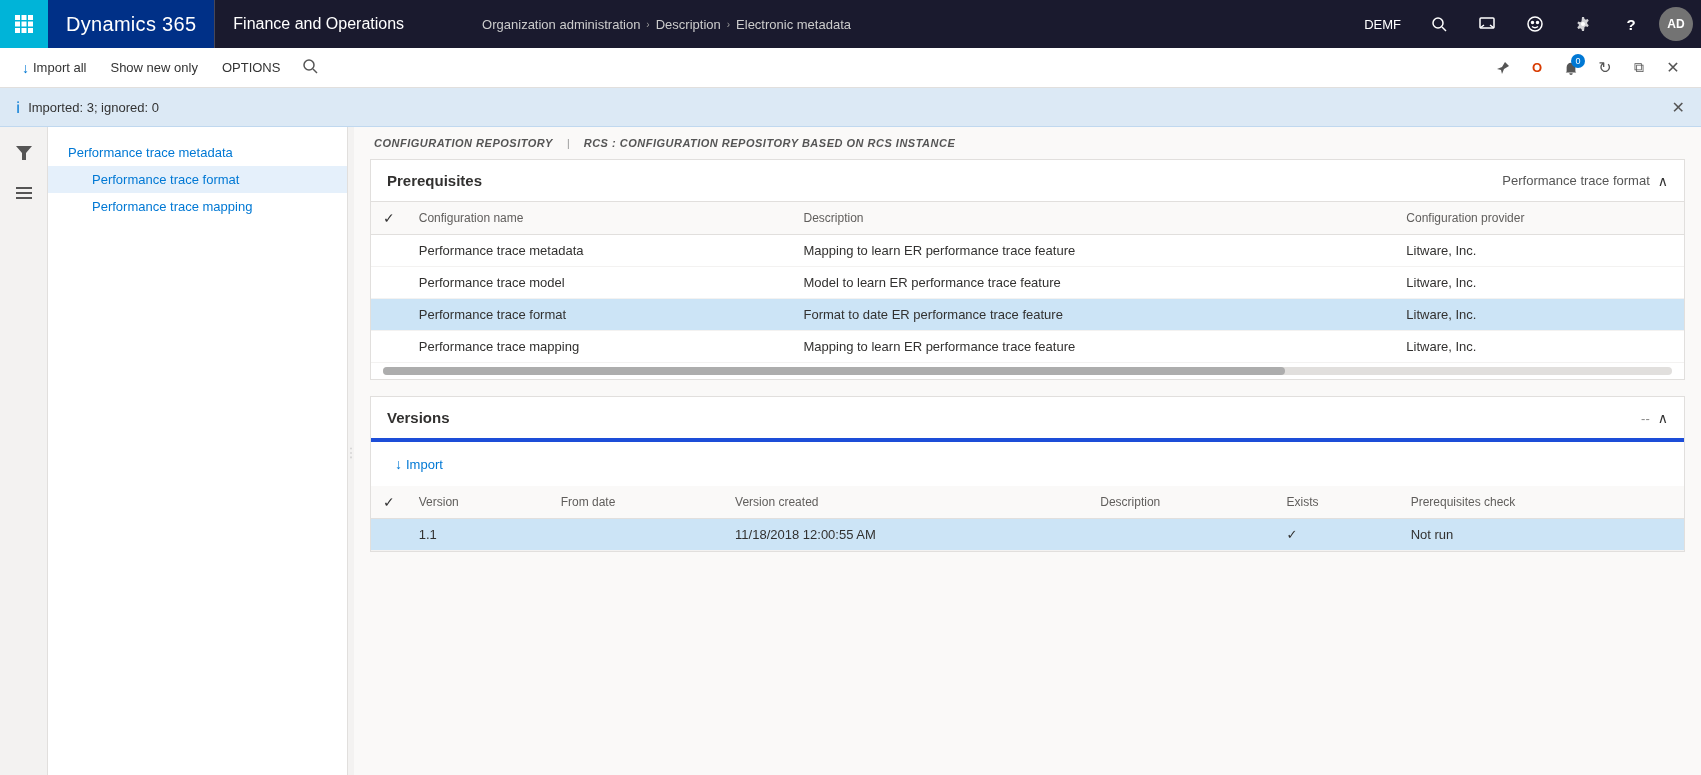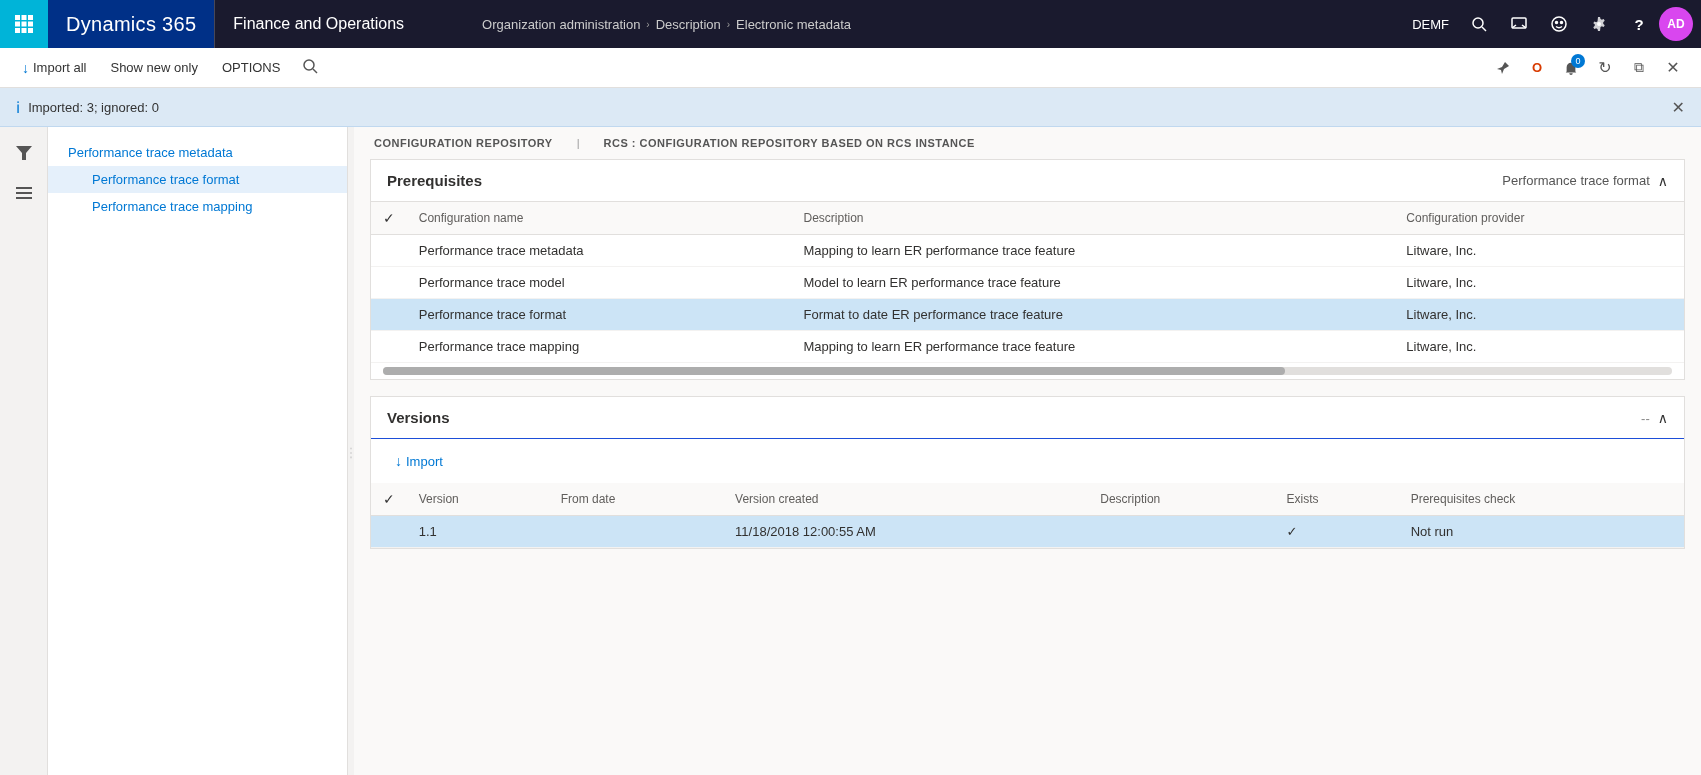--- a/index.html
+++ b/index.html
@@ -45,39 +45,39 @@
       display: flex; align-items: center;
       flex: 1;
       padding: 0 16px;
       font-size: 13px;
       color: #ccc;
       gap: 6px;
     }
     .nav-breadcrumb .chevron { font-size: 10px; color: #999; }
     .nav-right {
       display: flex; align-items: center;
-      gap: 0;
+      gap: 8px;
       padding-right: 8px;
     }
     .nav-right .nav-item {
       width: 40px; height: 40px;
       display: flex; align-items: center; justify-content: center;
       color: white;
       cursor: pointer;
       font-size: 16px;
       border-radius: 2px;
     }
     .nav-demf {
       color: white;
       font-size: 13px;
       padding: 0 10px;
     }
     .nav-avatar {
       width: 34px; height: 34px;
-      background: #d946ef;
+      background: #737373;
       border-radius: 50%;
       display: flex; align-items: center; justify-content: center;
       color: white;
       font-size: 12px;
       font-weight: bold;
       cursor: pointer;
     }
 
     
     .action-bar {
@@ -207,22 +207,23 @@
       padding: 0;
     }
 
     
     .content-breadcrumb {
       display: flex;
       align-items: center;
       padding: 10px 20px;
       font-size: 11px;
       color: #555;
-      gap: 24px;
+      gap: 14px;
       background: #faf9f8;
+      font-style: italic;
     }
     .content-breadcrumb .sep { color: #999; }
 
     
     .card {
       background: white;
       margin: 0 16px 16px 16px;
       border: 1px solid #e1dfdd;
     }
     .card-header {
@@ -274,21 +275,21 @@
     
     .table-scroll-area {
       overflow-x: auto;
     }
 
     
     .versions-header {
       display: flex;
       align-items: flex-end;
       padding: 12px 16px;
-      border-bottom: 1px solid #1d4ed8;
+      border-bottom: 4px solid #1d4ed8;
     }
     .versions-title {
       font-size: 15px;
       font-weight: 600;
       color: #323130;
       flex: 1;
     }
     .versions-actions {
       display: flex; align-items: center; gap: 8px;
     }

